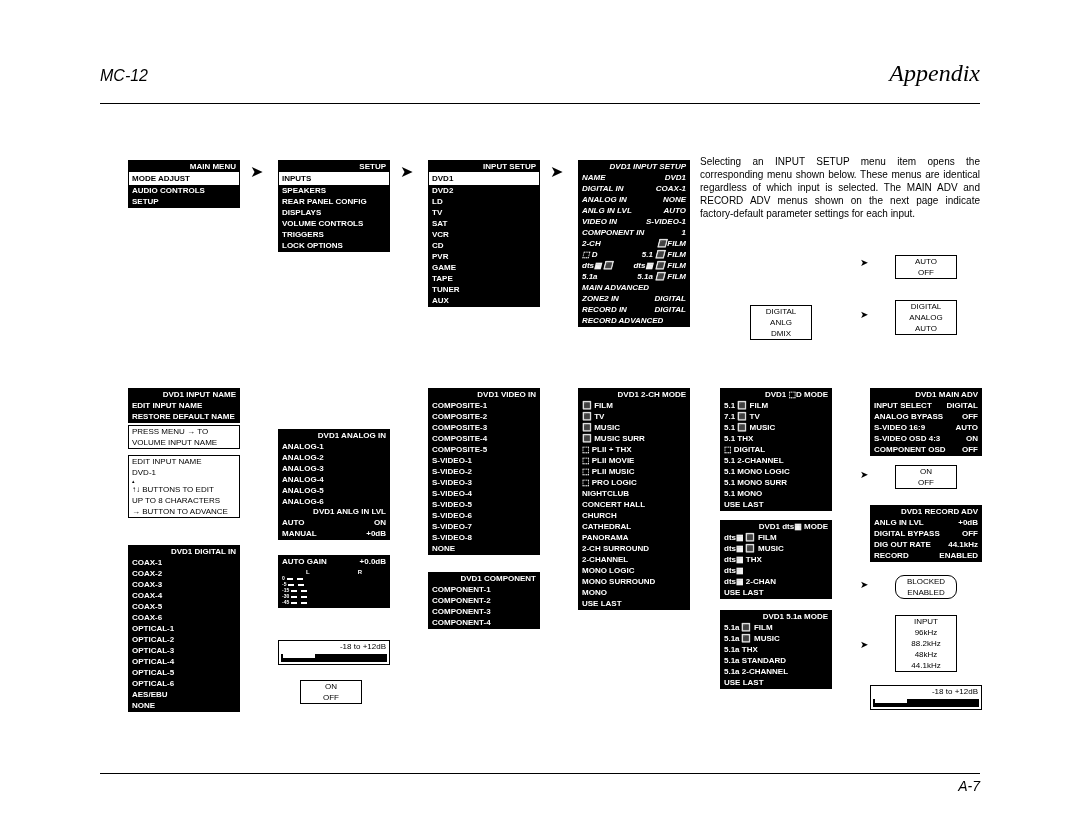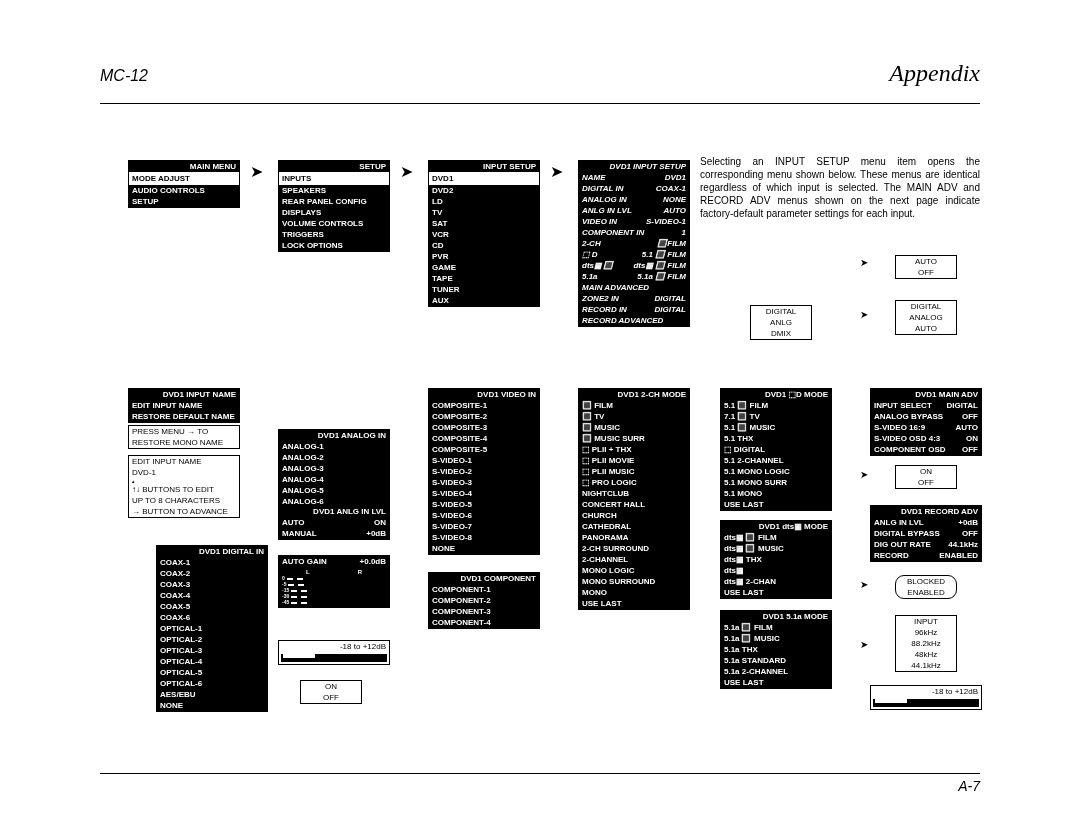--- a/index.html
+++ b/index.html
@@ -197,31 +197,31 @@
     </div>
 </div>
 
 <div class="menu-box" style="left:128px; top:388px; width:110px;">
   <div class="menu-title">DVD1 INPUT NAME</div>
   <div class="menu-row">EDIT INPUT NAME</div>
   <div class="menu-row">RESTORE DEFAULT NAME</div>
 </div>
 <div class="small-note" style="left:128px; top:425px; width:110px;">
   <div class="note-line">PRESS MENU → TO</div>
-  <div class="note-line">RESTORE MONO NAME</div>
+  <div class="note-line">VOLUME INPUT NAME</div>
 </div>
 <div class="small-note" style="left:128px; top:455px; width:110px;">
   <div class="note-line">EDIT INPUT NAME</div>
   <div class="note-line">DVD-1</div>
   <div style="font-size:5px; padding:0 3px;">▴</div>
   <div class="note-line">↑↓ BUTTONS TO EDIT</div>
   <div class="note-line">UP TO 8 CHARACTERS</div>
   <div class="note-line">→ BUTTON TO ADVANCE</div>
 </div>
-<div class="menu-box" style="left:128px; top:545px; width:110px;margin-left:28px;">
+<div class="menu-box" style="left:128px; top:545px; width:110px;">
   <div class="menu-title">DVD1 DIGITAL IN</div>
   <div class="menu-row">COAX-1</div>
   <div class="menu-row">COAX-2</div>
   <div class="menu-row">COAX-3</div>
   <div class="menu-row">COAX-4</div>
   <div class="menu-row">COAX-5</div>
   <div class="menu-row">COAX-6</div>
   <div class="menu-row">OPTICAL-1</div>
   <div class="menu-row">OPTICAL-2</div>
   <div class="menu-row">OPTICAL-3</div>

